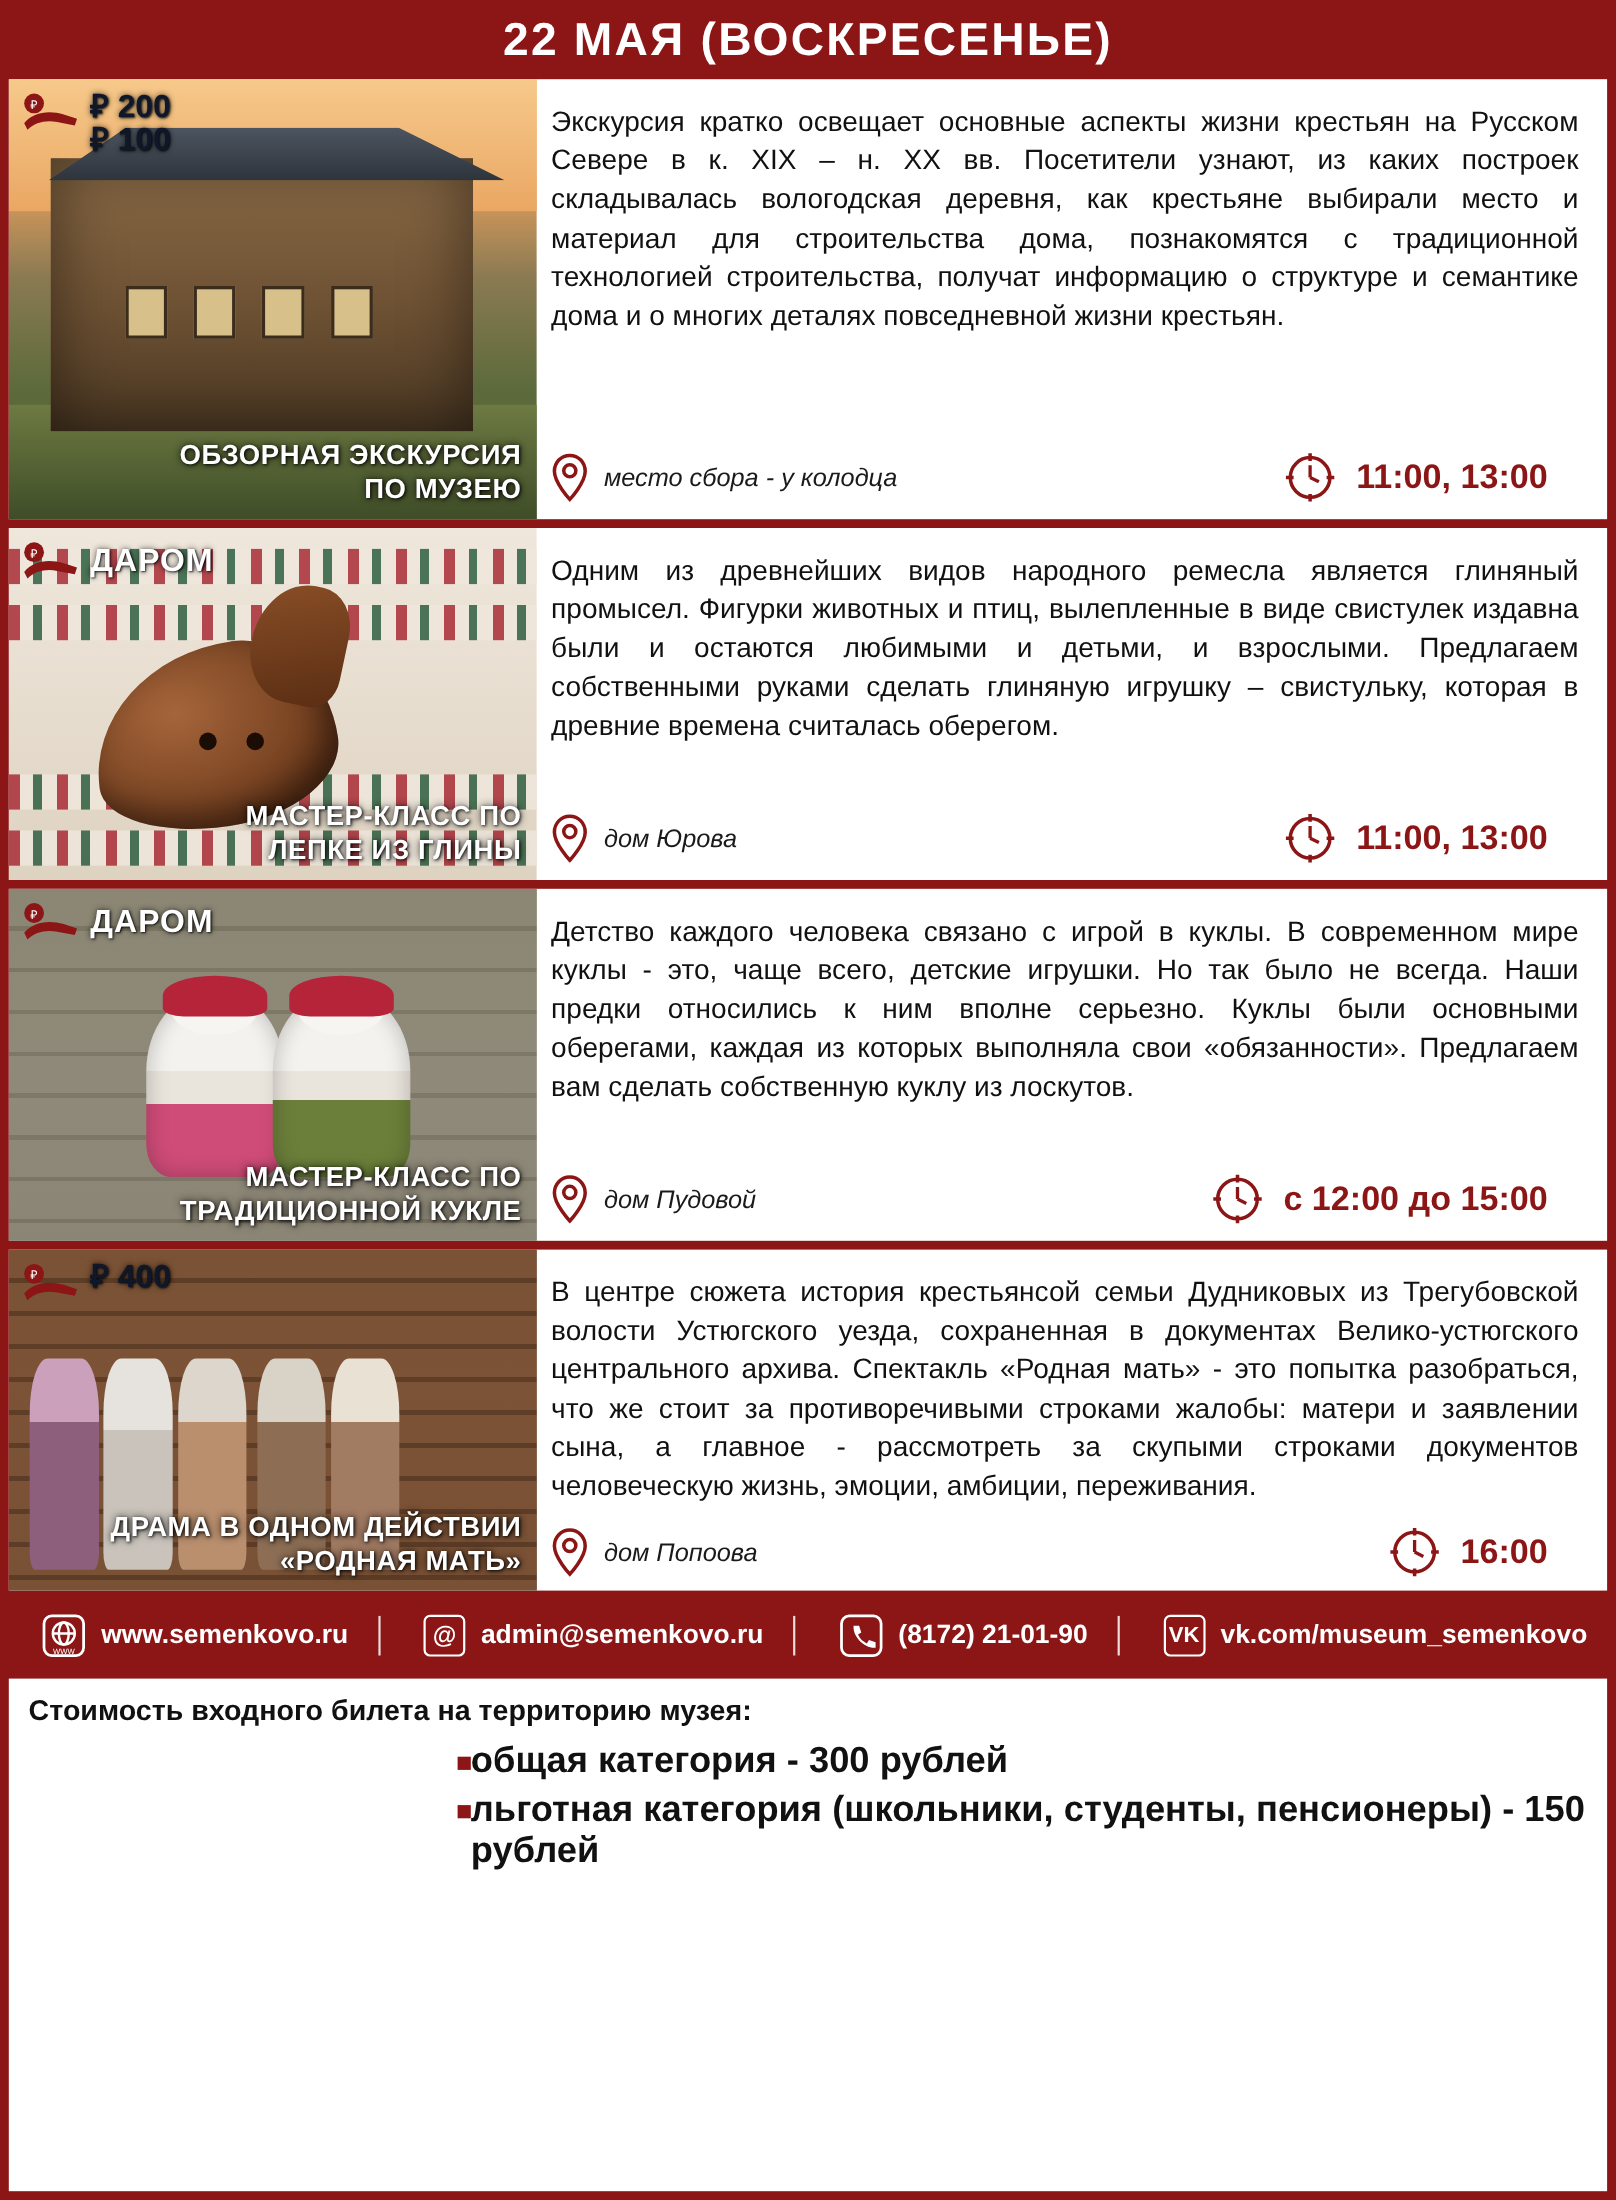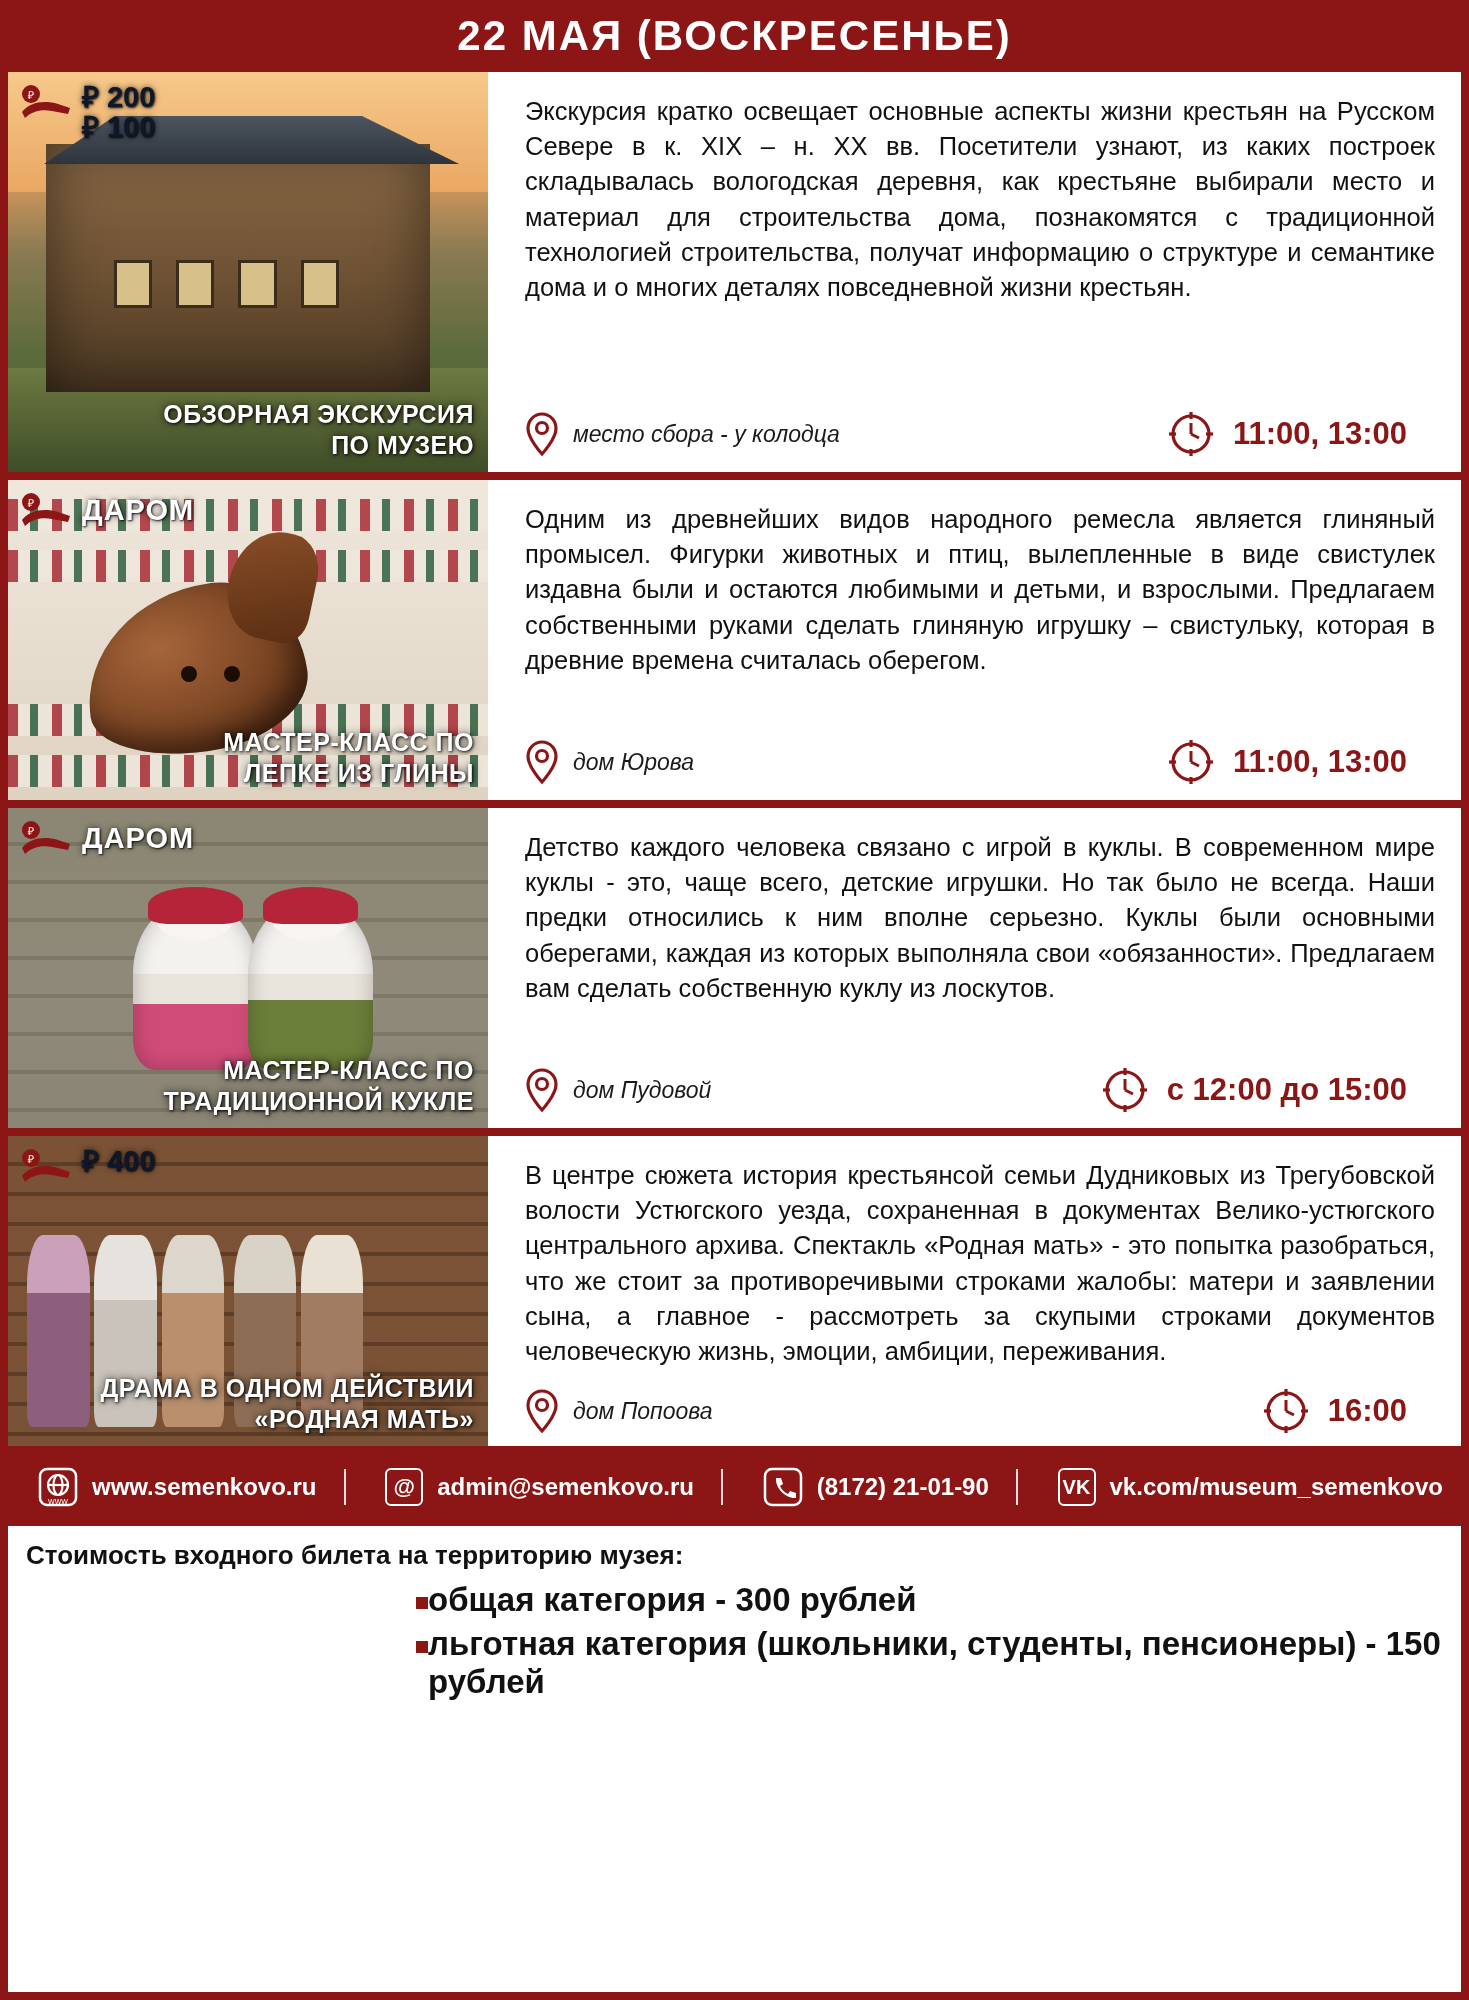--- a/index.html
+++ b/index.html
@@ -106,21 +106,21 @@
     line-height: 1.22;
     letter-spacing: .5px;
     text-shadow: 1px 1px 3px rgba(0,0,0,.9), 0 0 8px rgba(0,0,0,.75);
   }
 
   
   .details {
     flex: 1;
     display: flex;
     flex-direction: column;
-    padding: 22px 26px 14px 37px;
+    padding: 22px 26px 14px 13px;
     justify-content: space-between;
   }
   .description {
     color: #111111;
     font-size: 25.5px;
     line-height: 1.38;
     text-align: justify;
     text-justify: inter-word;
   }
   .meta-row {

